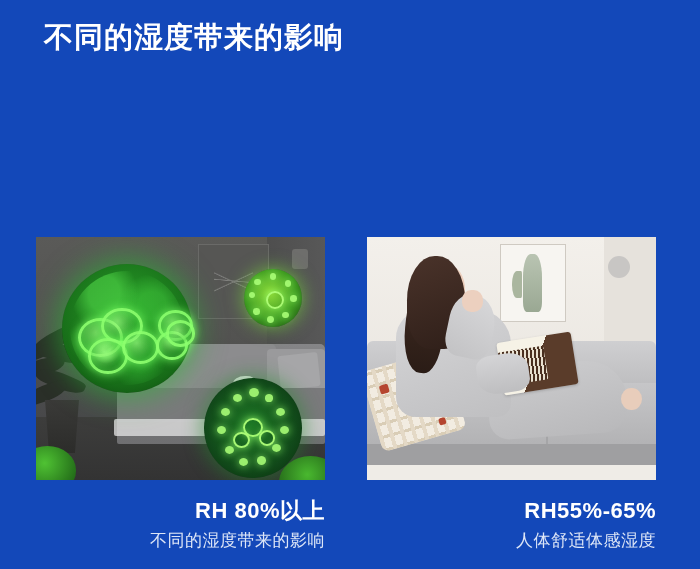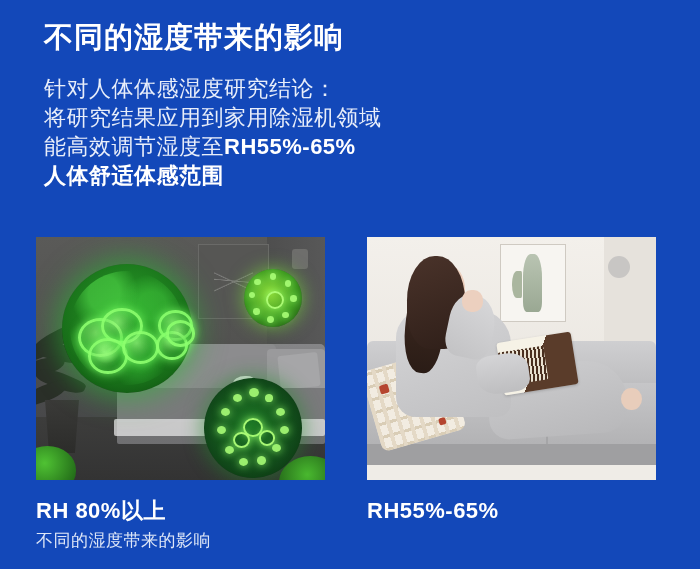--- a/index.html
+++ b/index.html
@@ -153,39 +153,33 @@
     background:linear-gradient(170deg,#cdcdcf,#b8b8ba);border-radius:20px 40px 26px 20px;transform:rotate(-4deg);}
   .w-foot{position:absolute;left:88%;top:62%;width:7%;height:9%;background:#e8cdbb;border-radius:50%;}
   .w-book{position:absolute;left:46%;top:41%;width:26%;height:22%;
     background:linear-gradient(120deg,#f6f2e6 0 48%,#5a3c2a 48% 100%);
     border-radius:3px;transform:rotate(-9deg);box-shadow:0 1px 3px rgba(0,0,0,.2);}
   .w-book-pages{position:absolute;left:46%;top:46%;width:16%;height:14%;
     background:repeating-linear-gradient(92deg,#4a3020 0 2px,#e9e1d0 2px 4px);
     transform:rotate(-9deg);border-radius:2px;}
 
   
-  .cap{position:absolute;text-align:left;}
+  .cap{position:absolute;text-align:right;}
   .cap.left{left:36px;top:497px;width:289px;}
   .cap.right{left:367px;top:497px;width:289px;}
   .cap-main{font-size:22px;font-weight:bold;color:#ffffff;letter-spacing:.5px;line-height:28px;}
   .cap-sub{font-size:17px;color:#DDE6F7;letter-spacing:.5px;line-height:26px;margin-top:3px;}
 </style>
 </head>
 <body>
 
 <div class="poster">
 
   <div class="headline">不同的湿度带来的影响</div>
 
-  <div class="body-copy">
-    <div class="copy-line">针对人体体感湿度研究结论：</div>
-    <div class="copy-line">将研究结果应用到家用除湿机领域</div>
-    <div class="copy-line"><span>能高效调节湿度至</span><span class="strong">RH55%-65%</span></div>
-    <div class="copy-line bold">人体舒适体感范围</div>
-  </div>
 
   <div class="photo left">
     <div class="room-dim">
       <div class="rd-wall"></div>
       <div class="rd-wall-r"></div>
       <div class="rd-floor"></div>
       <div class="rd-frame">
           <div class="plantart"></div>
         </div>
       <div class="rd-knob"></div>
@@ -283,15 +277,16 @@
     </div>
   </div>
 
   <div class="cap left">
     <div class="cap-main">RH 80%以上</div>
     <div class="cap-sub">不同的湿度带来的影响</div>
   </div>
 
   <div class="cap right">
     <div class="cap-main">RH55%-65%</div>
+    <div class="cap-sub">人体舒适体感湿度</div>
   </div>
 
 </div>
 
 </body></html>

